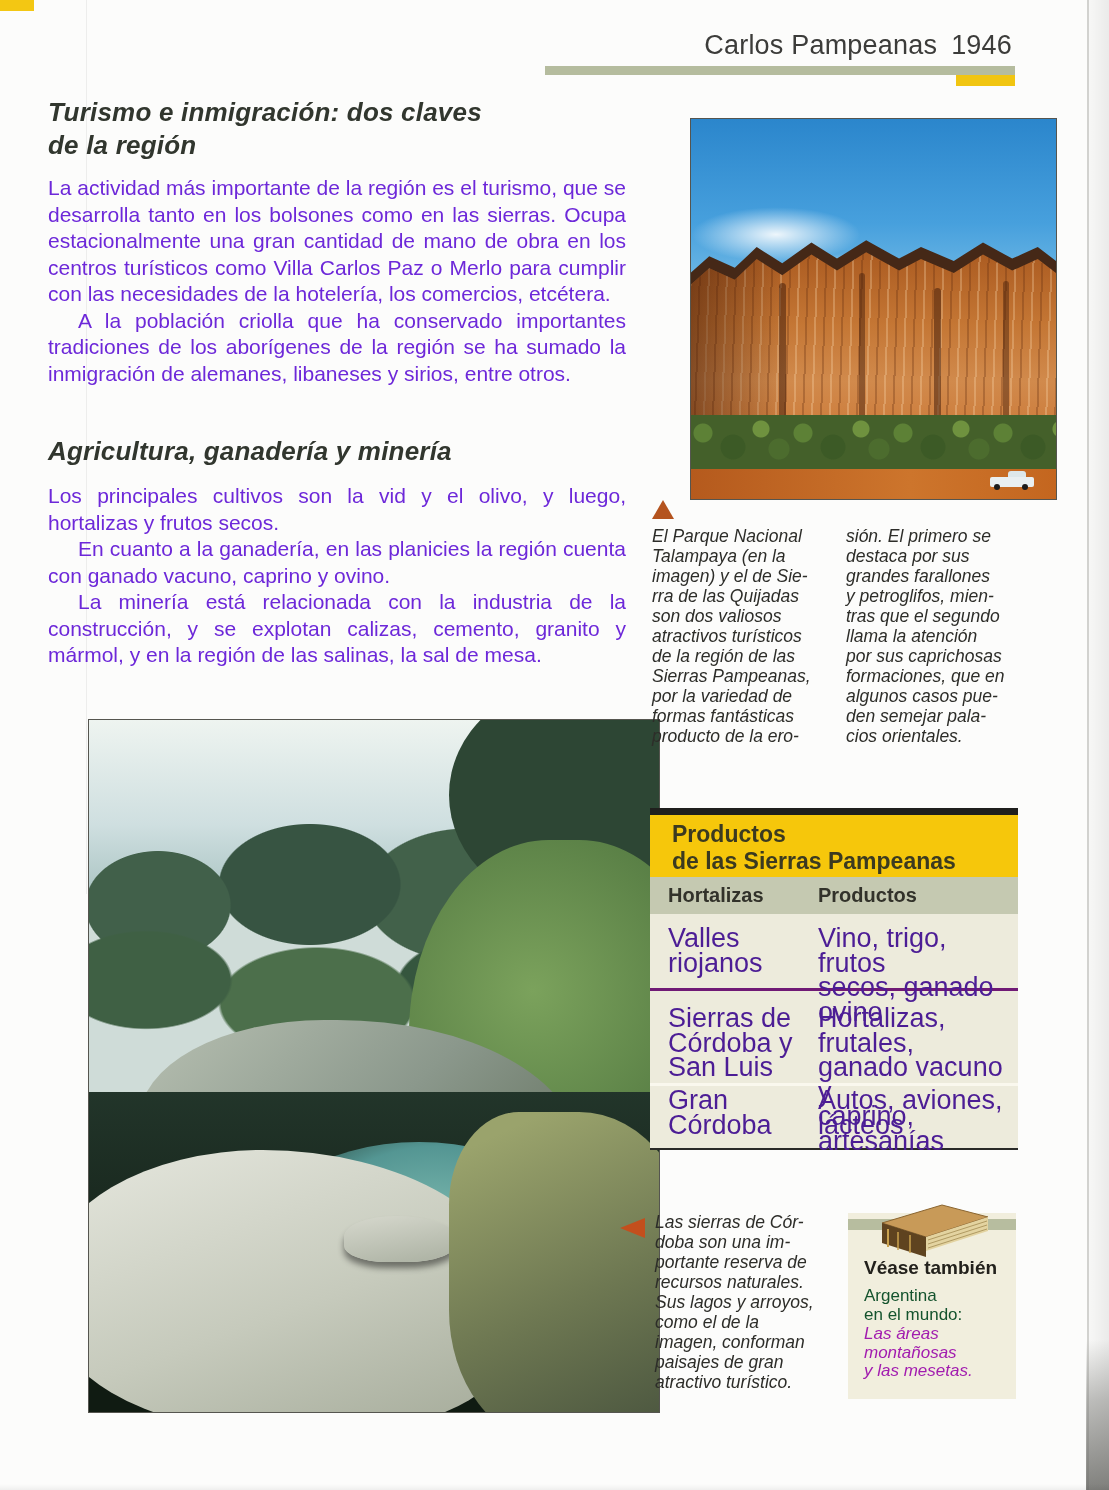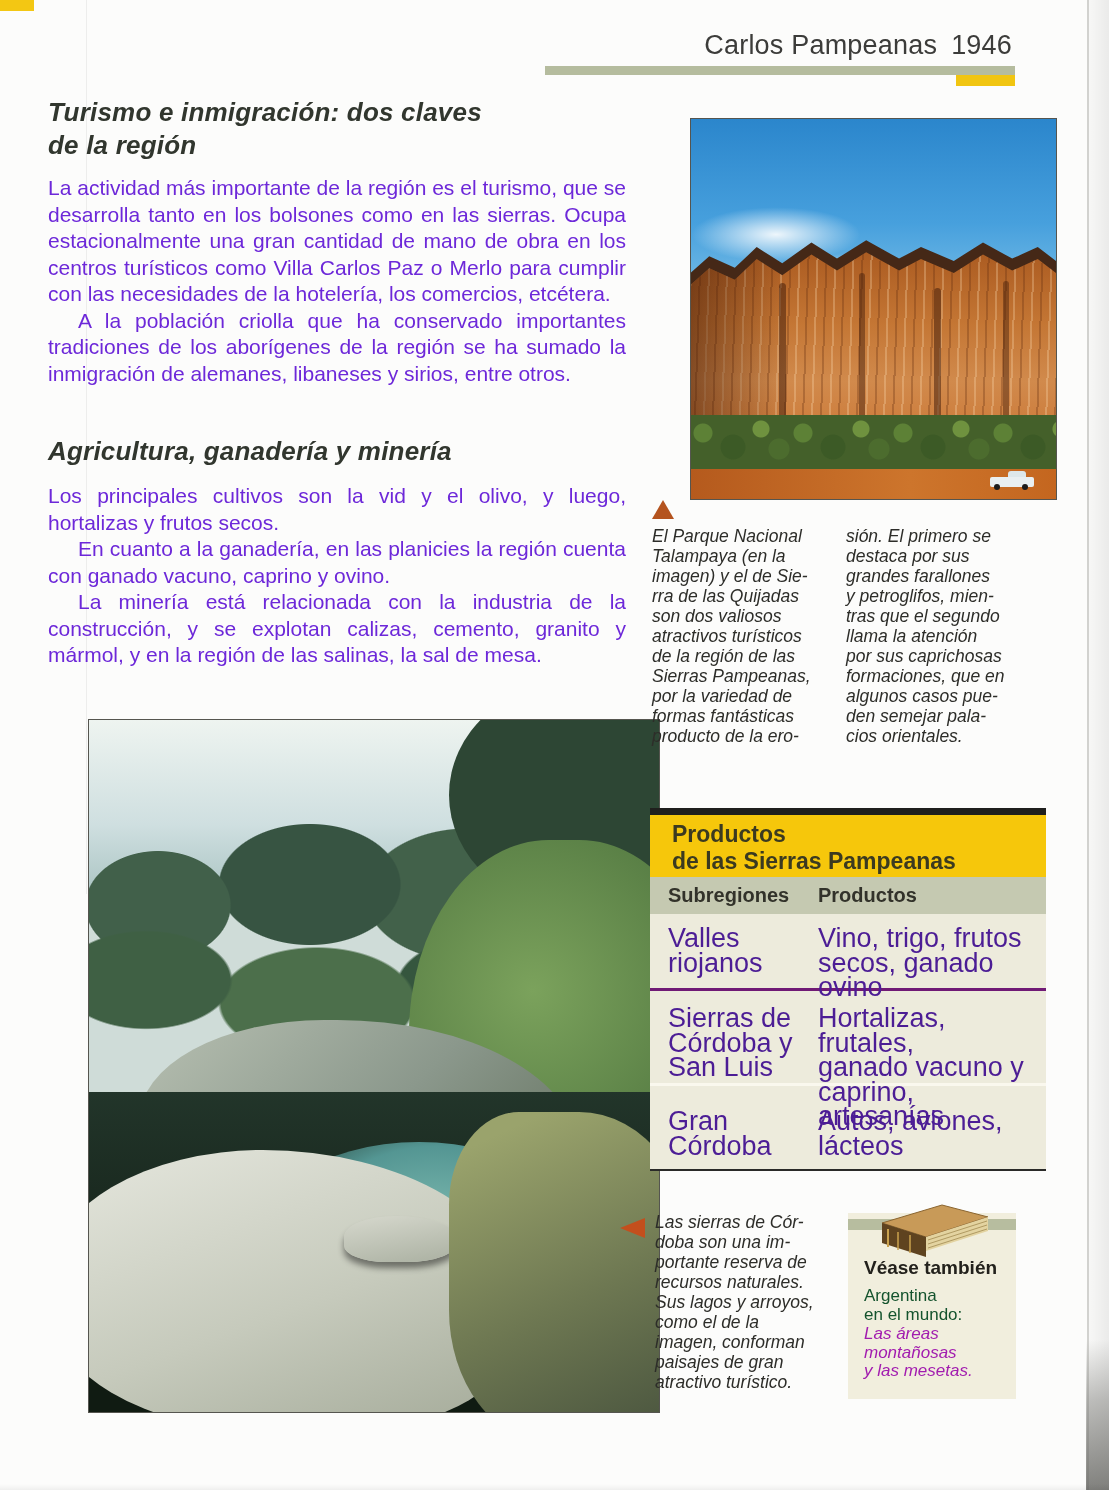--- a/index.html
+++ b/index.html
@@ -98,34 +98,34 @@
     border-left:11px solid transparent;border-right:11px solid transparent;border-bottom:19px solid #b4531e;}
   .tri-left{position:absolute;left:620px;top:1218px;width:0;height:0;
     border-top:10px solid transparent;border-bottom:10px solid transparent;border-right:25px solid #c34f1d;}
   
   .caption{position:absolute;font-style:italic;font-size:17.5px;line-height:20px;
     color:#2d2d29;white-space:pre-line;}
   .cap-cliff-1{left:652px;top:526px;width:192px;}
   .cap-cliff-2{left:846px;top:526px;width:176px;}
   .cap-lake{left:655px;top:1212px;width:190px;}
   
-  .products-box{position:absolute;left:650px;top:808px;width:396px;}
+  .products-box{position:absolute;left:650px;top:808px;width:368px;}
   .pb-black{height:7px;background:#1f1f1d;}
   .pb-head{height:62px;background:#f6c70b;padding:6px 0 0 22px;box-sizing:border-box;}
   .pb-head div{font-size:23px;line-height:27px;font-weight:bold;color:#3b3a20;}
   .pb-cols{height:37px;background:#c5c9b1;display:flex;align-items:center;padding-left:18px;
     font-weight:bold;font-size:20px;color:#32322a;}
   .pb-cols .c1{width:150px;flex:none;}
   .pb-body{background:#edebdc;}
   .pb-row{display:flex;padding-left:18px;box-sizing:border-box;}
   .pb-row .c1{width:150px;flex:none;}
   .pb-row div{font-size:27px;line-height:24.5px;color:#4c1d95;white-space:pre-line;}
   .pb-r1{height:74px;padding-top:12px;}
   .pb-r2{height:95px;padding-top:15px;border-top:3px solid #701a75;box-sizing:content-box;height:77px;}
-  .pb-r3{height:78px;padding-top:23px;border-top:3px solid #faf8ee;box-sizing:content-box;height:60px;}
+  .pb-r3{height:78px;padding-top:2px;border-top:3px solid #faf8ee;box-sizing:content-box;height:60px;}
   .pb-bottom{height:2px;background:#2a2a28;}
   
   .see-also{position:absolute;left:848px;top:1213px;width:168px;height:186px;background:#f1eedd;}
   .sa-greenbar{position:absolute;left:0;top:6px;width:100%;height:11px;background:#b7bd9f;}
   .sa-book{position:absolute;left:22px;top:-16px;width:124px;height:66px;}
   .sa-heading{position:absolute;left:16px;top:44px;font-size:19px;font-weight:bold;color:#23211c;}
   .sa-regular{position:absolute;left:16px;top:74px;font-size:17px;line-height:18.5px;color:#14532d;white-space:pre-line;}
   .sa-italic{position:absolute;left:16px;top:112px;font-size:17px;line-height:18.5px;font-style:italic;color:#a21caf;white-space:pre-line;}
 </style>
 </head>
@@ -215,21 +215,21 @@
 den semejar pala-
 cios orientales.</div>
 
   <aside class="products-box">
     <div class="pb-black"></div>
     <div class="pb-head">
       <div>Productos</div>
       <div>de las Sierras Pampeanas</div>
     </div>
     <div class="pb-cols">
-      <div class="c1">Subregiones</div>
+      <div class="c1">Hortalizas</div>
       <div>Productos</div>
     </div>
     <div class="pb-body">
       <div class="pb-row pb-r1">
         <div class="c1">Valles riojanos</div>
         <div>Vino, trigo, frutos
 secos, ganado ovino</div>
       </div>
       <div class="pb-row pb-r2">
         <div class="c1">Sierras de

